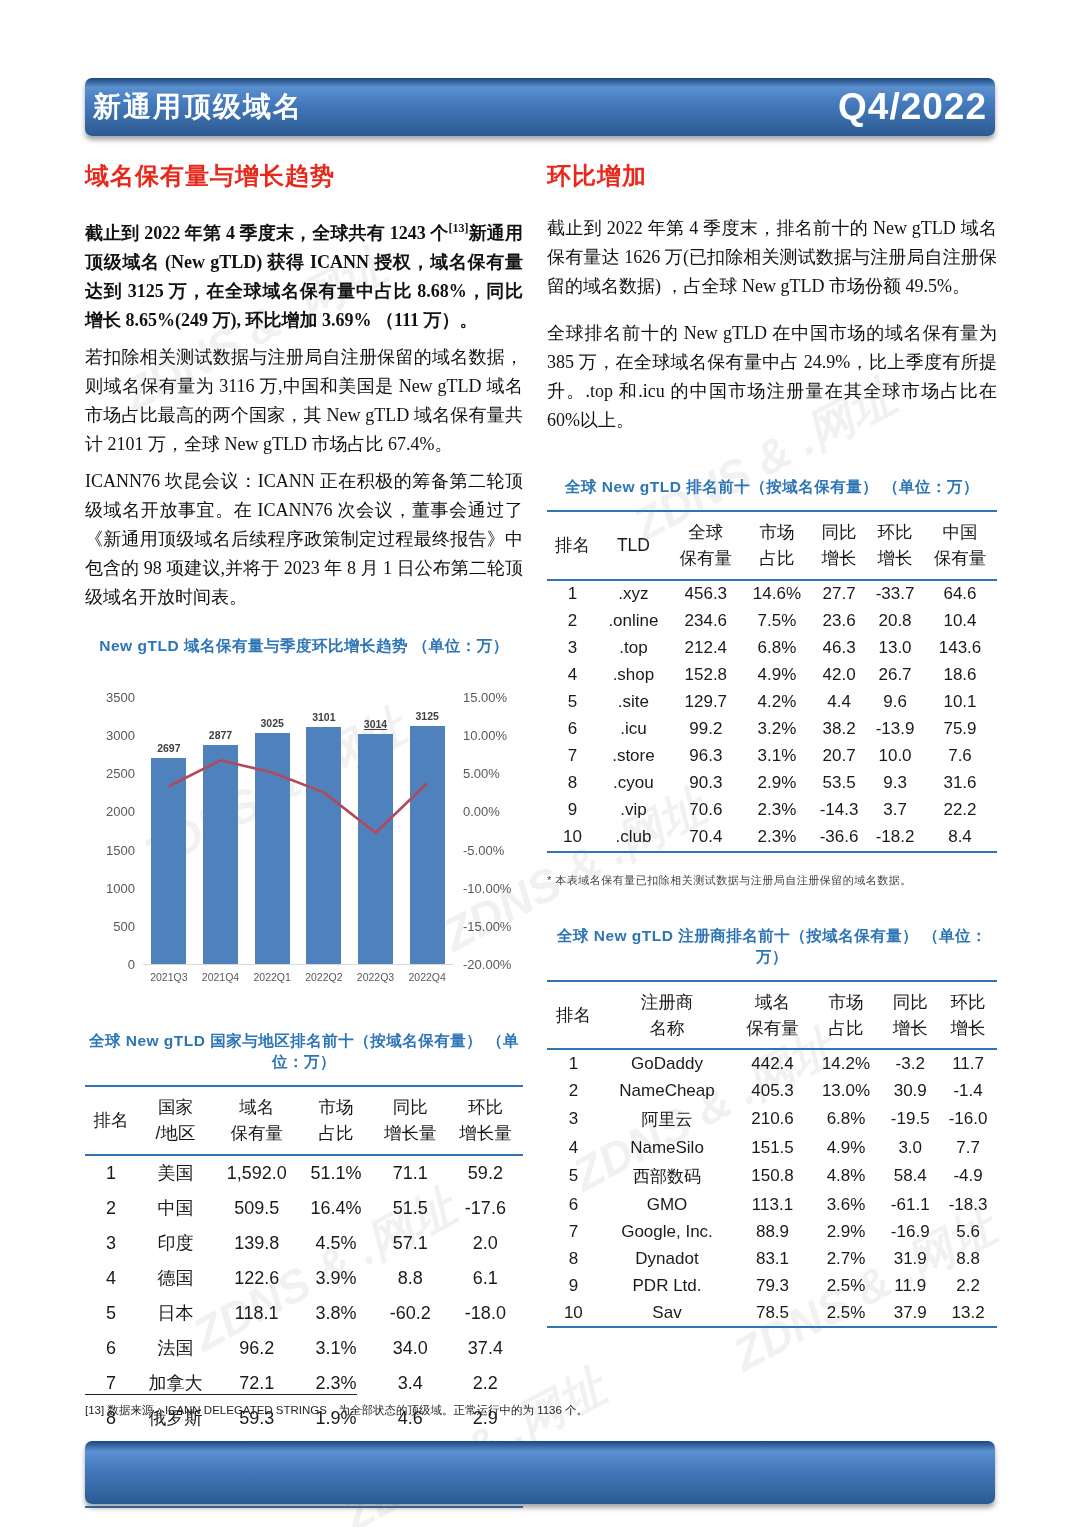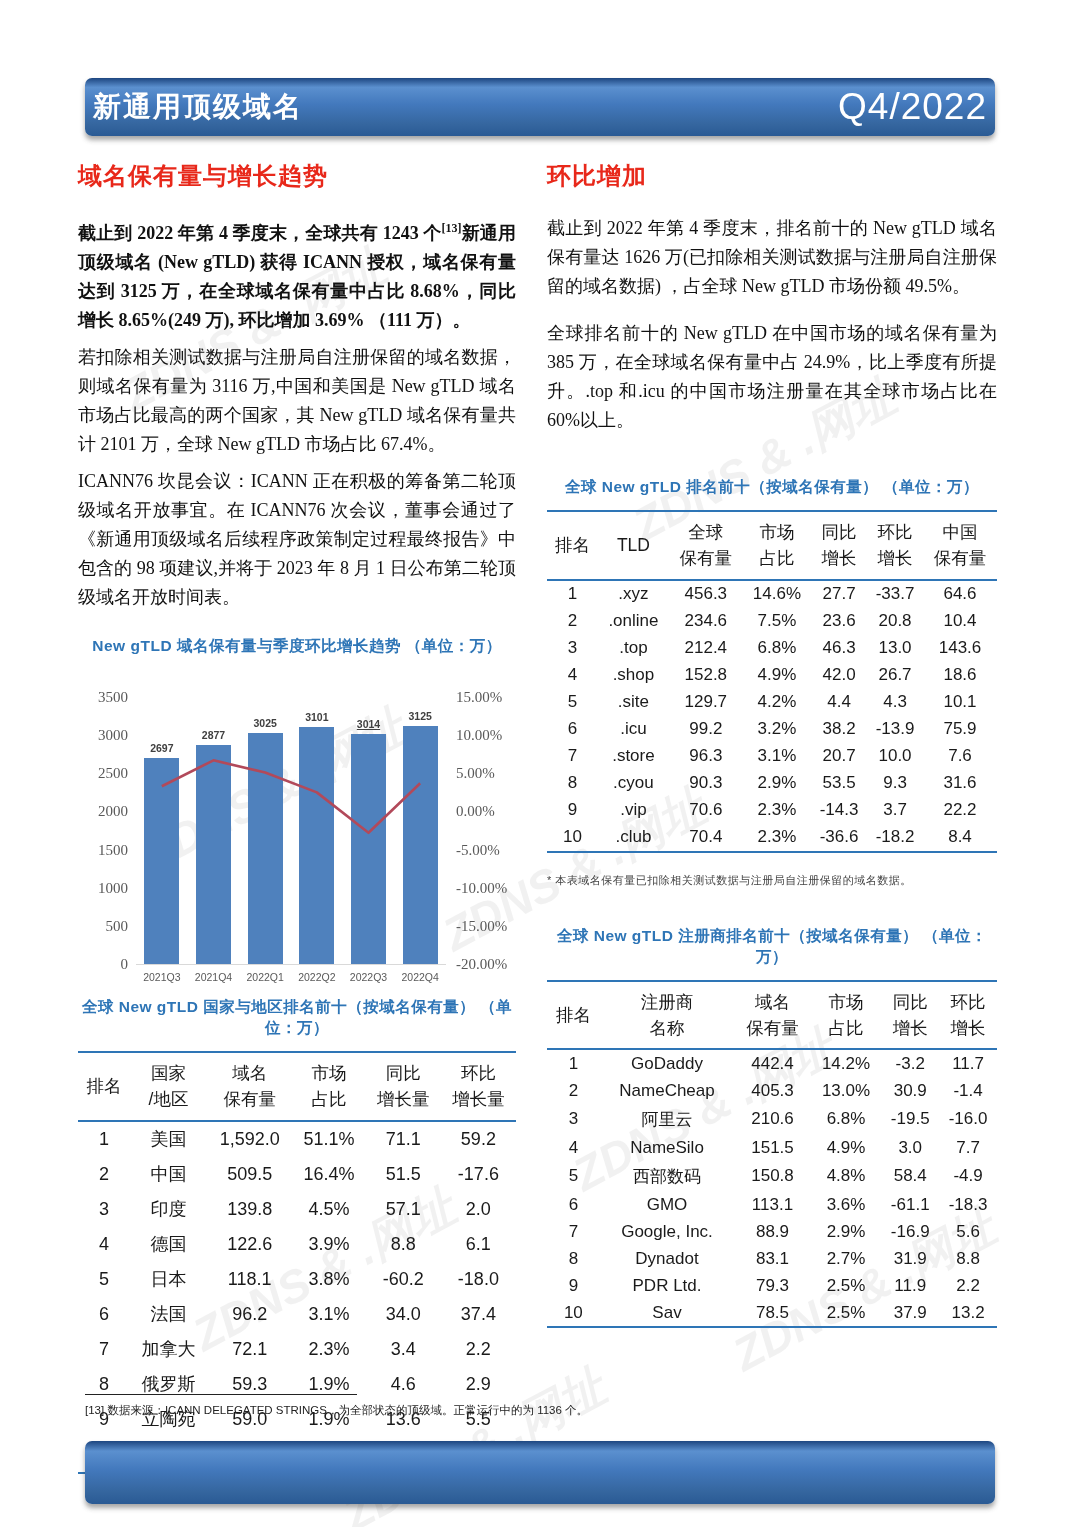--- a/index.html
+++ b/index.html
@@ -11,25 +11,25 @@
   .page { position:absolute; inset:0; background:#ffffff; }
 
   
   .bar {
     position:absolute; left:85px; width:910px; border-radius:7px;
     background:linear-gradient(180deg,#1d4680 0%,#5b90cf 16%,#4379bd 45%,#35669f 80%,#2a5a94 100%);
     box-shadow:0 4px 5px rgba(60,60,60,0.45);
   }
   .header-bar { top:78px; height:58px; display:flex; align-items:center; justify-content:space-between; padding:0 8px; }
   .header-title { color:#ffffff; font-size:28px; font-weight:bold; letter-spacing:2px; }
-  .header-quarter { color:#ffffff; font-size:37px; font-weight:normal; letter-spacing:1px; }
+  .header-quarter { color:#ffffff; font-size:37px; font-weight:bold; letter-spacing:1px; }
   .footer-bar { top:1441px; height:63px; }
 
   
-  .col-left  { position:absolute; left:78px;  top:160px; width:438px; }
+  .col-left  { position:absolute; left:85px;  top:160px; width:438px; }
   .col-right { position:absolute; left:547px; top:160px; width:450px; }
 
   .section-title { color:#e8281a; font-size:24px; font-weight:bold; letter-spacing:1px; margin-bottom:22px; }
 
   .para {
     font-family:"Liberation Serif", serif;
     font-size:18px; line-height:29px; text-align:justify; color:#111; margin-bottom:8px;
   }
   .para.bold { font-weight:bold; }
   .para sup { font-size:12px; font-weight:bold; }
@@ -38,40 +38,40 @@
   
   .chart-title, .table-title {
     color:#2e75b6; font-size:15.5px; font-weight:bold; text-align:center; letter-spacing:0.5px;
   }
   .chart-title { margin-top:24px; }
   .chart-wrap { position:relative; width:438px; height:330px; margin-top:10px; }
   .plot {
     position:absolute; left:58px; right:70px; top:30px; bottom:32px;
     border-bottom:1px solid #d9d9d9;
   }
-  .tick { position:absolute; font-size:15px; color:#595959; white-space:nowrap;font-family:Liberation Serif, serif; }
+  .tick { position:absolute; font-size:13px; color:#595959; white-space:nowrap; }
   .tick.left  { left:-8px;  transform:translate(-100%,-50%); }
   .tick.right { left:calc(100% + 10px); transform:translateY(-50%); }
   .xlabel { position:absolute; top:calc(100% + 7px); transform:translateX(-50%); font-size:10.5px; color:#595959; white-space:nowrap; }
   .chart-bar { position:absolute; bottom:0; background:#4f81bd; }
   .bar-label { position:absolute; transform:translateX(-50%); font-size:10.5px; font-weight:bold; color:#404040; white-space:nowrap; }
   .line-svg { position:absolute; inset:0; overflow:visible; }
 
   
   .data-table { width:100%; border-collapse:collapse; margin-top:12px; }
   .data-table thead tr { border-top:2.5px solid #2e75b6; border-bottom:2.5px solid #2e75b6; }
   .data-table tbody { border-bottom:2.5px solid #2e75b6; }
   .data-table th {
     font-weight:normal; color:#1a1a1a; white-space:pre-line; text-align:center;
     padding:7px 2px; font-size:17.5px; line-height:1.5; vertical-align:middle;
   }
   .data-table td { text-align:center; color:#1a1a1a; vertical-align:middle; }
   .countries-table td { font-size:18px; padding:5.5px 2px; }
   .tld-table td, .registrars-table td { font-size:17px; padding:3.5px 2px; }
-  .countries-title { }
+  .countries-title { margin-top:34px; }
   .tld-block { margin-top:42px; }
   .registrars-block { margin-top:38px; }
   .table-footnote { font-size:11px; color:#444; margin-top:20px; letter-spacing:0.5px; }
 
   
   .footnote-area { position:absolute; left:85px; top:1394px; width:700px; }
   .footnote-rule { width:272px; border-top:1.5px solid #222; margin-bottom:8px; }
   .footnote-text { font-size:11.5px; color:#222; }
 
   
@@ -310,21 +310,21 @@
               <td>42.0</td>
               <td>26.7</td>
               <td>18.6</td>
             </tr>
             <tr>
               <td>5</td>
               <td>.site</td>
               <td>129.7</td>
               <td>4.2%</td>
               <td>4.4</td>
-              <td>4.3</td>
+              <td>9.6</td>
               <td>10.1</td>
             </tr>
             <tr>
               <td>6</td>
               <td>.icu</td>
               <td>99.2</td>
               <td>3.2%</td>
               <td>38.2</td>
               <td>-13.9</td>
               <td>75.9</td>

